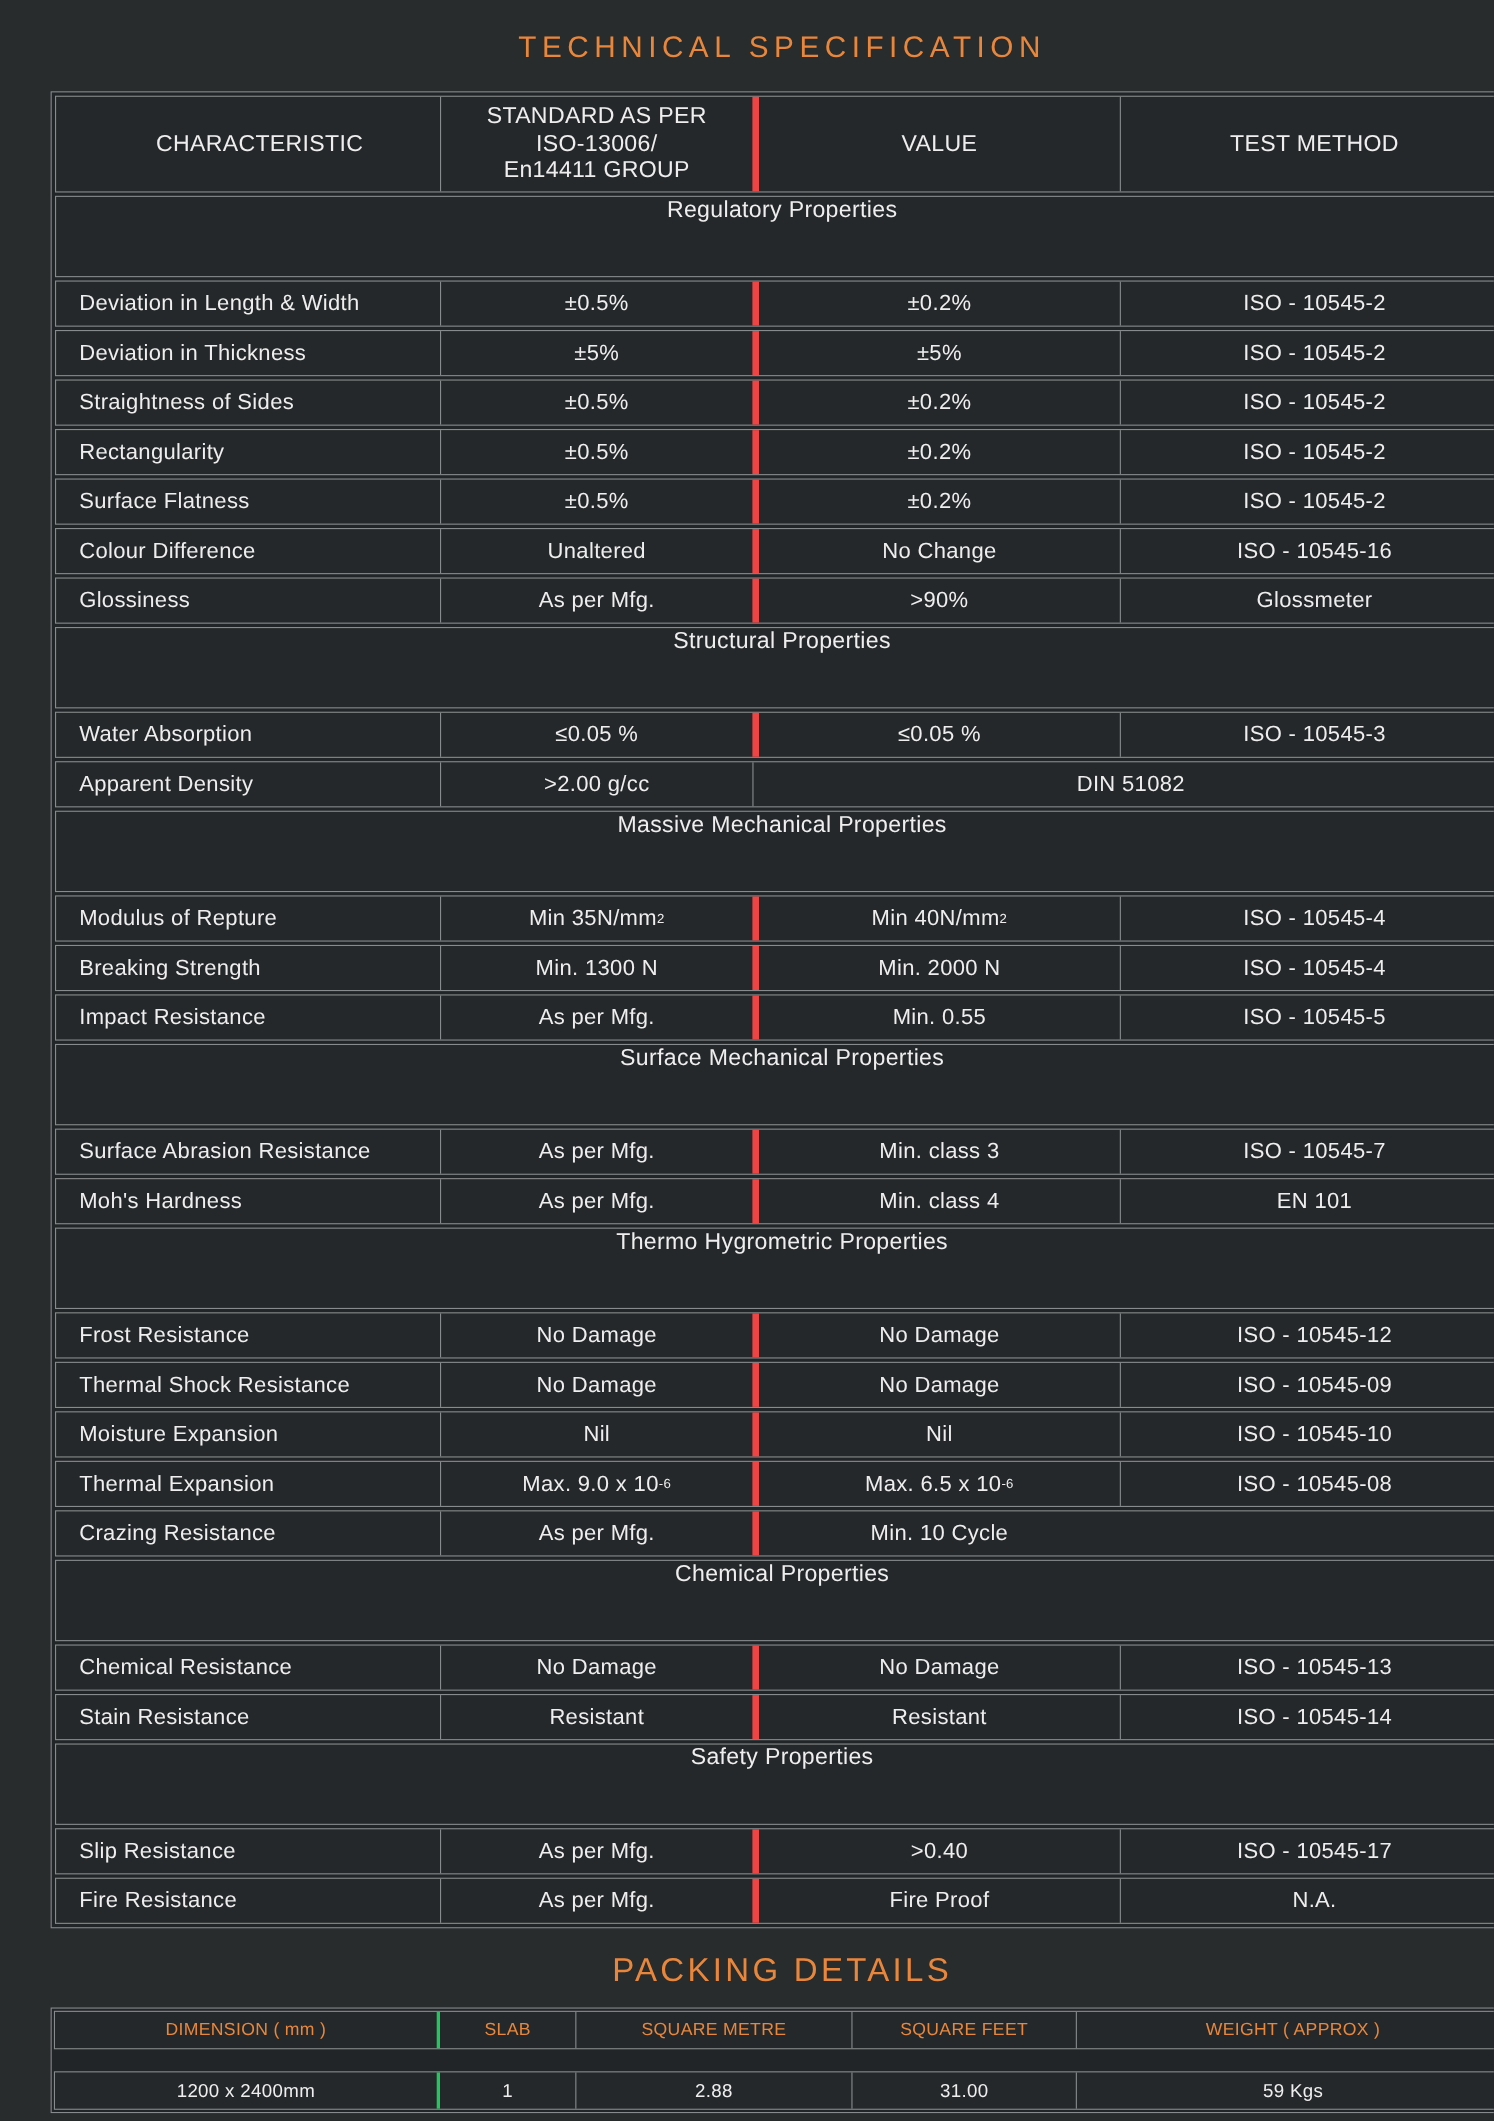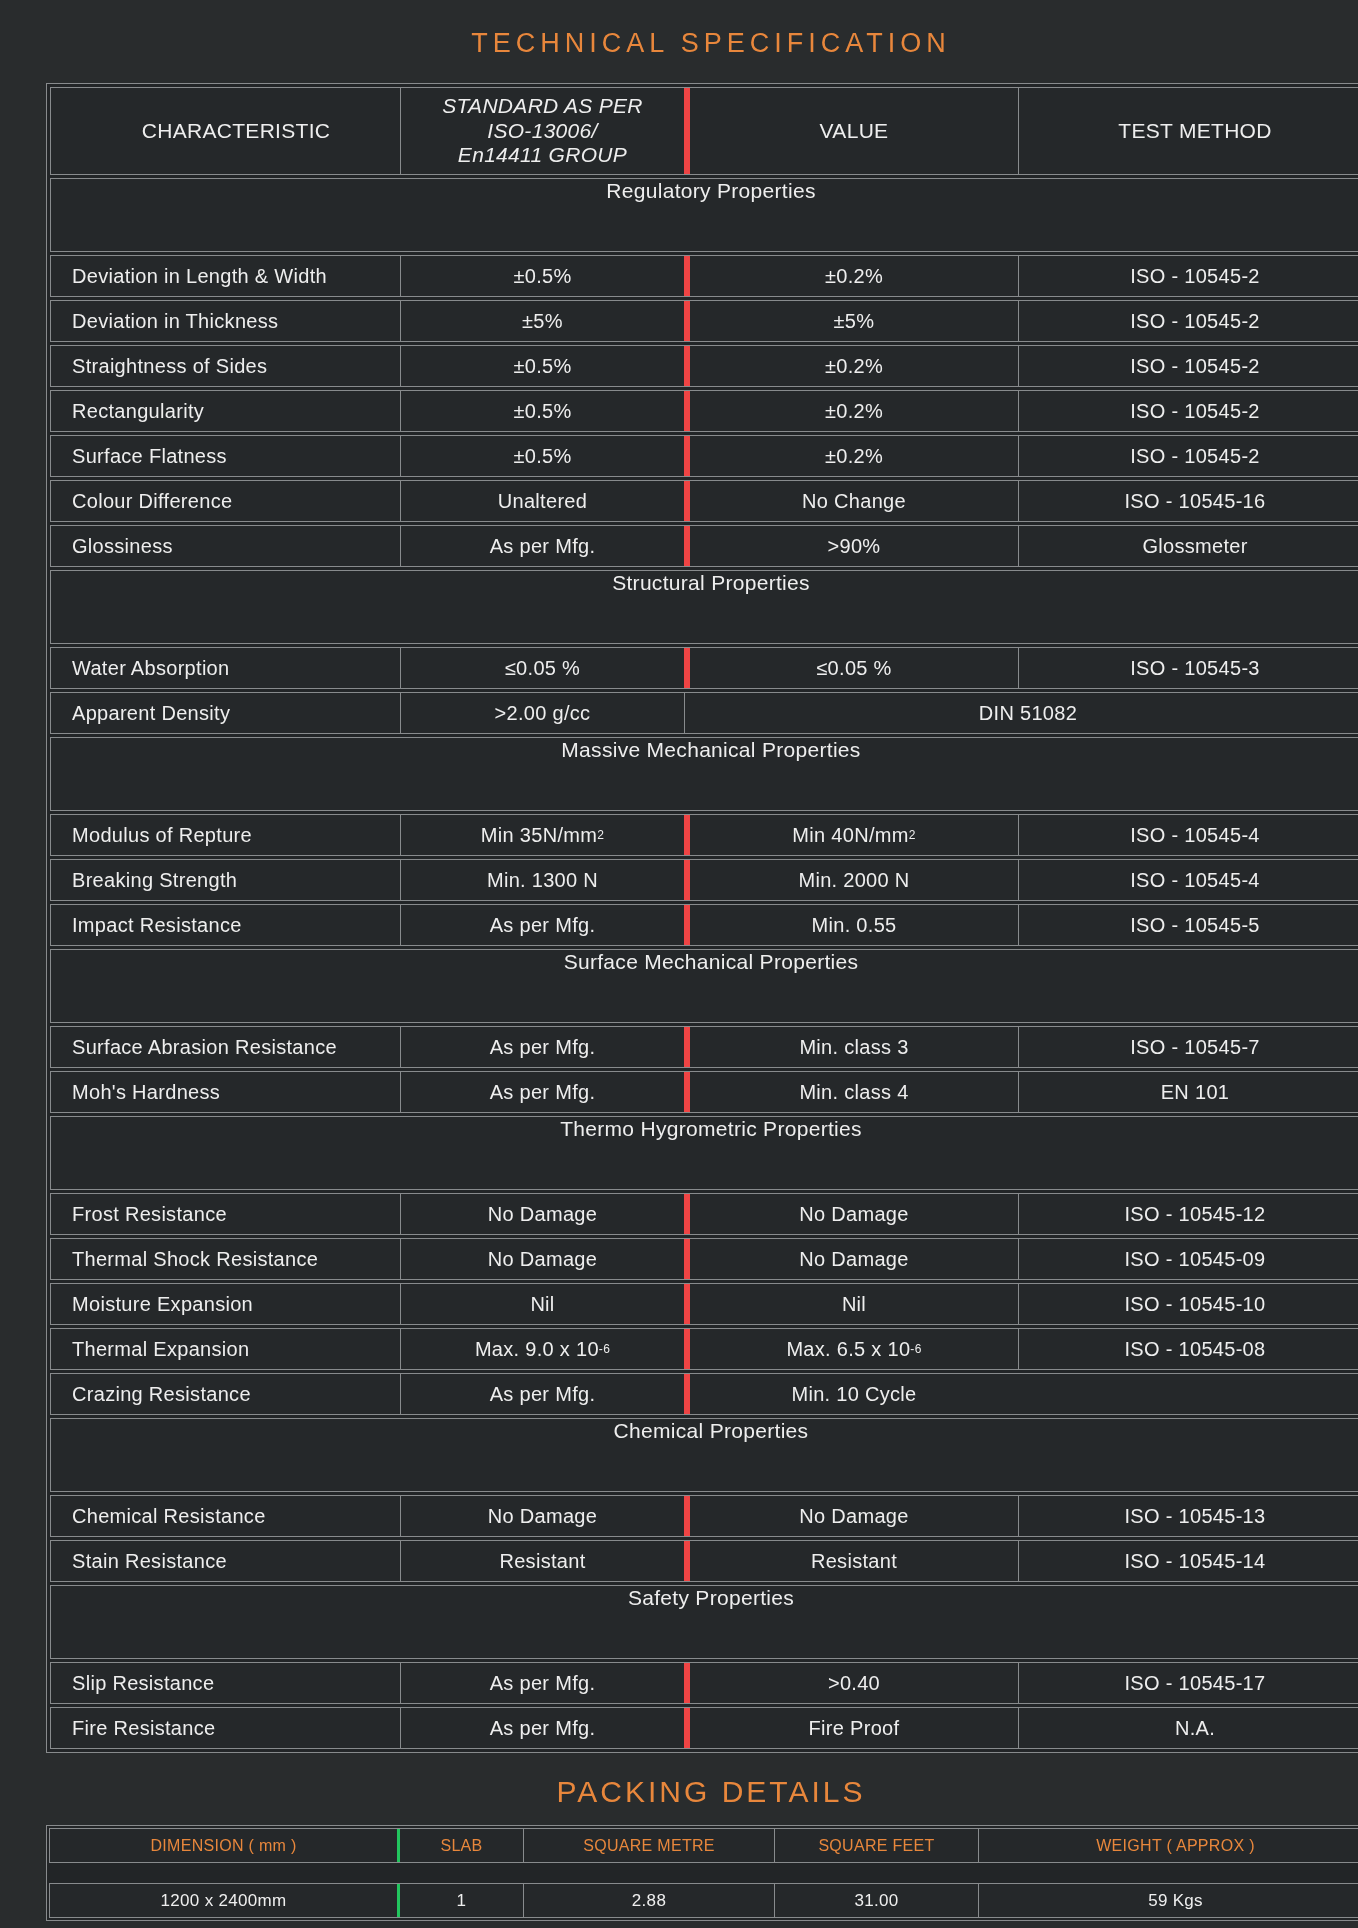--- a/index.html
+++ b/index.html
@@ -55,21 +55,21 @@
     display: flex;
     align-items: center;
     justify-content: center;
     font-size: 20px;
     letter-spacing: 0.3px;
   }
   .c1 { width: 349px; justify-content: flex-start; padding-left: 21px; text-align: left; }
   .c2 { width: 284px; border-left: 1px solid #888b8d; }
   .c3 { width: 334px; border-left: 6px solid #ef4444; }
   .c4 { flex: 1; border-left: 1px solid #888b8d; }
-  .header-row .c2 { white-space: pre-line; line-height: 1.18; font-style: italic; }
+  .header-row .c2 { white-space: pre-line; line-height: 1.18; }
   .data-row .cell { height: 40px; }
   .section-row {
     border: 1px solid #888b8d;
     background: #25282a;
     margin-top: 3px;
     height: 72px;
     display: flex;
     align-items: flex-start;
     justify-content: center;
     font-size: 21px;

